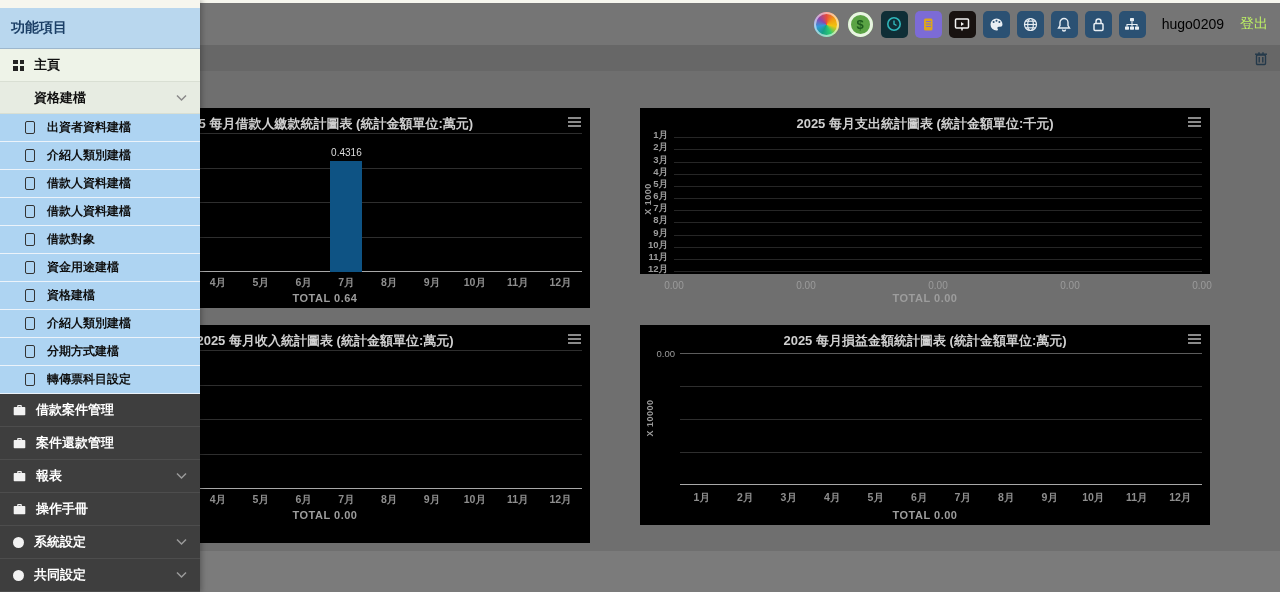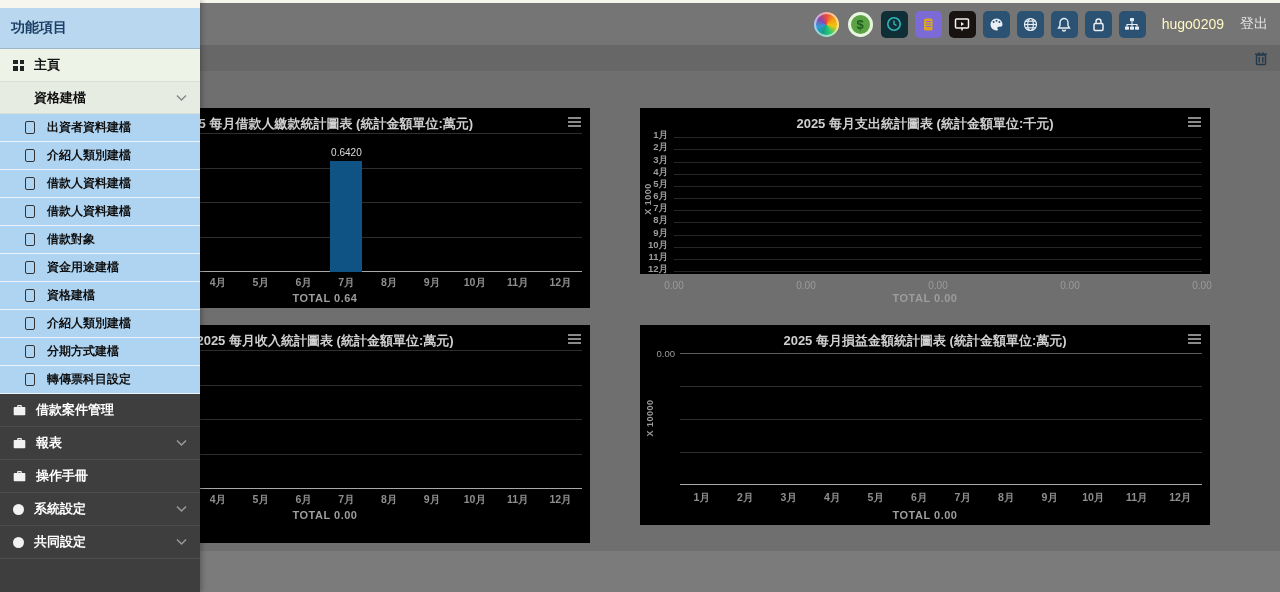--- a/index.html
+++ b/index.html
@@ -15,22 +15,22 @@
   .app-icons{display:flex;align-items:center;gap:7px;}
   .tile{width:27px;height:27px;border-radius:5px;display:flex;align-items:center;
     justify-content:center;cursor:pointer;flex:0 0 auto;}
   .tile.round{border-radius:50%;}
   .ball{width:25px;height:25px;border-radius:50%;
     background:conic-gradient(#e74c3c,#f39c12,#f1c40f,#2ecc71,#16a085,#3498db,#8e44ad,#e74c3c);
     box-shadow:inset 0 0 0 2px rgba(255,255,255,.55);}
   .coin{width:25px;height:25px;border-radius:50%;background:#5aa344;
     box-shadow:inset 0 0 0 3px #e9f5e2;display:flex;align-items:center;justify-content:center;
     color:#1e5c1e;font-weight:bold;font-size:13px;}
-  .topbar .username{color:#fef9c3;font-size:14px;}
-  .topbar .logout{color:#e5e5e5;font-size:14px;cursor:pointer;text-decoration:none;}
+  .topbar .username{color:#000000;font-size:14px;}
+  .topbar .logout{color:#bef264;font-size:14px;cursor:pointer;text-decoration:none;}
   
   .toolbar{position:absolute;top:45px;left:0;right:0;height:26px;background:#676767;z-index:4;
     display:flex;align-items:center;justify-content:flex-end;padding-right:12px;box-sizing:border-box;}
   .trash{cursor:pointer;display:flex;align-items:center;}
   
   .main{position:absolute;top:71px;left:0;right:0;height:480px;background:#6f6f6f;z-index:1;}
   .panel{position:absolute;background:#000;z-index:2;box-sizing:border-box;}
   .panel-title{position:absolute;top:7px;left:0;right:0;text-align:center;font-size:13px;
     font-weight:bold;color:#d0d0d0;white-space:nowrap;overflow:hidden;}
   .menu-icon{position:absolute;top:9px;right:9px;width:13px;cursor:pointer;}
@@ -186,21 +186,21 @@
       <i></i>
     </div>
     <div class="total" style="top: 184px;">TOTAL 0.64</div>
     <div class="plot" style="left: 8px; right: 8px; top: 26px; height: 138px;">
       <div class="gridline" style="bottom: 34.5px;"></div>
       <div class="gridline" style="bottom: 69px;"></div>
       <div class="gridline" style="bottom: 103.5px;"></div>
       <div class="gridline" style="bottom: 138px;"></div>
       <div class="axisline"></div>
       <div class="vbar" style="left: 54.1667%; height: 111px; background: rgb(14, 83, 132);">
-        <div class="vbar-label">0.6420</div>
+        <div class="vbar-label">0.4316</div>
       </div>
     </div>
     <div class="months" style="left: 8px; right: 8px; top: 168px;">
       <span>1月</span>
       <span>2月</span>
       <span>3月</span>
       <span>4月</span>
       <span>5月</span>
       <span>6月</span>
       <span>7月</span>
@@ -396,20 +396,26 @@
       <div class="sb-dark">
         <span style="line-height: 0;"><svg width="13" height="12" viewBox="0 0 13 12">
             <path d="M4.2 3 V1.8 a.8.8 0 0 1 .8-.8 h3 a.8.8 0 0 1 .8.8 V3 h2.7 a.8.8 0 0 1 .8.8 v6.6 a.8.8 0 0 1-.8.8 H1.5 a.8.8 0 0 1-.8-.8 V3.8 A.8.8 0 0 1 1.5 3 z M5.4 3 h2.2 V2.2 H5.4z" fill="#f2f2f2"></path>
           </svg></span>
         <span>借款案件管理</span>
       </div>
       <div class="sb-dark">
         <span style="line-height: 0;"><svg width="13" height="12" viewBox="0 0 13 12">
             <path d="M4.2 3 V1.8 a.8.8 0 0 1 .8-.8 h3 a.8.8 0 0 1 .8.8 V3 h2.7 a.8.8 0 0 1 .8.8 v6.6 a.8.8 0 0 1-.8.8 H1.5 a.8.8 0 0 1-.8-.8 V3.8 A.8.8 0 0 1 1.5 3 z M5.4 3 h2.2 V2.2 H5.4z" fill="#f2f2f2"></path>
           </svg></span>
+        <span>案件還款管理</span>
+      </div>
+      <div class="sb-dark">
+        <span style="line-height: 0;"><svg width="13" height="12" viewBox="0 0 13 12">
+            <path d="M4.2 3 V1.8 a.8.8 0 0 1 .8-.8 h3 a.8.8 0 0 1 .8.8 V3 h2.7 a.8.8 0 0 1 .8.8 v6.6 a.8.8 0 0 1-.8.8 H1.5 a.8.8 0 0 1-.8-.8 V3.8 A.8.8 0 0 1 1.5 3 z M5.4 3 h2.2 V2.2 H5.4z" fill="#f2f2f2"></path>
+          </svg></span>
         <span>報表</span>
         <span class="chev"><svg width="11" height="7">
             <polyline points="1,1 5.5,5.5 10,1" fill="none" stroke="#9a9a9a" stroke-width="1.5"></polyline>
           </svg></span>
       </div>
       <div class="sb-dark">
         <span style="line-height: 0;"><svg width="13" height="12" viewBox="0 0 13 12">
             <path d="M4.2 3 V1.8 a.8.8 0 0 1 .8-.8 h3 a.8.8 0 0 1 .8.8 V3 h2.7 a.8.8 0 0 1 .8.8 v6.6 a.8.8 0 0 1-.8.8 H1.5 a.8.8 0 0 1-.8-.8 V3.8 A.8.8 0 0 1 1.5 3 z M5.4 3 h2.2 V2.2 H5.4z" fill="#f2f2f2"></path>
           </svg></span>
         <span>操作手冊</span>

